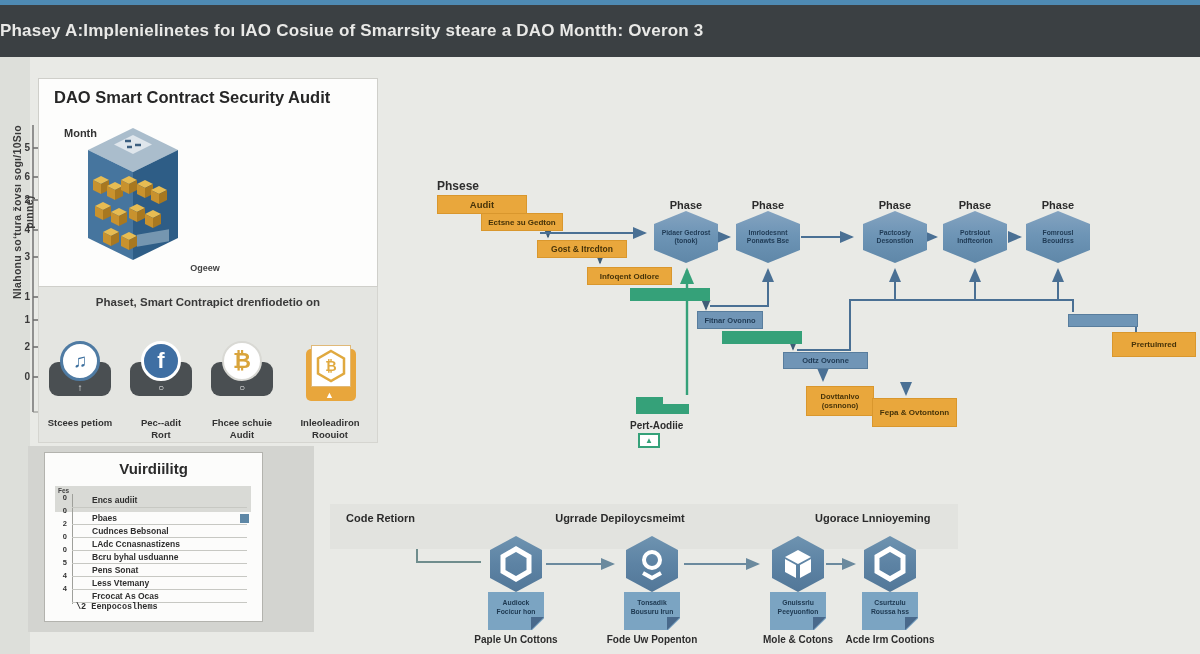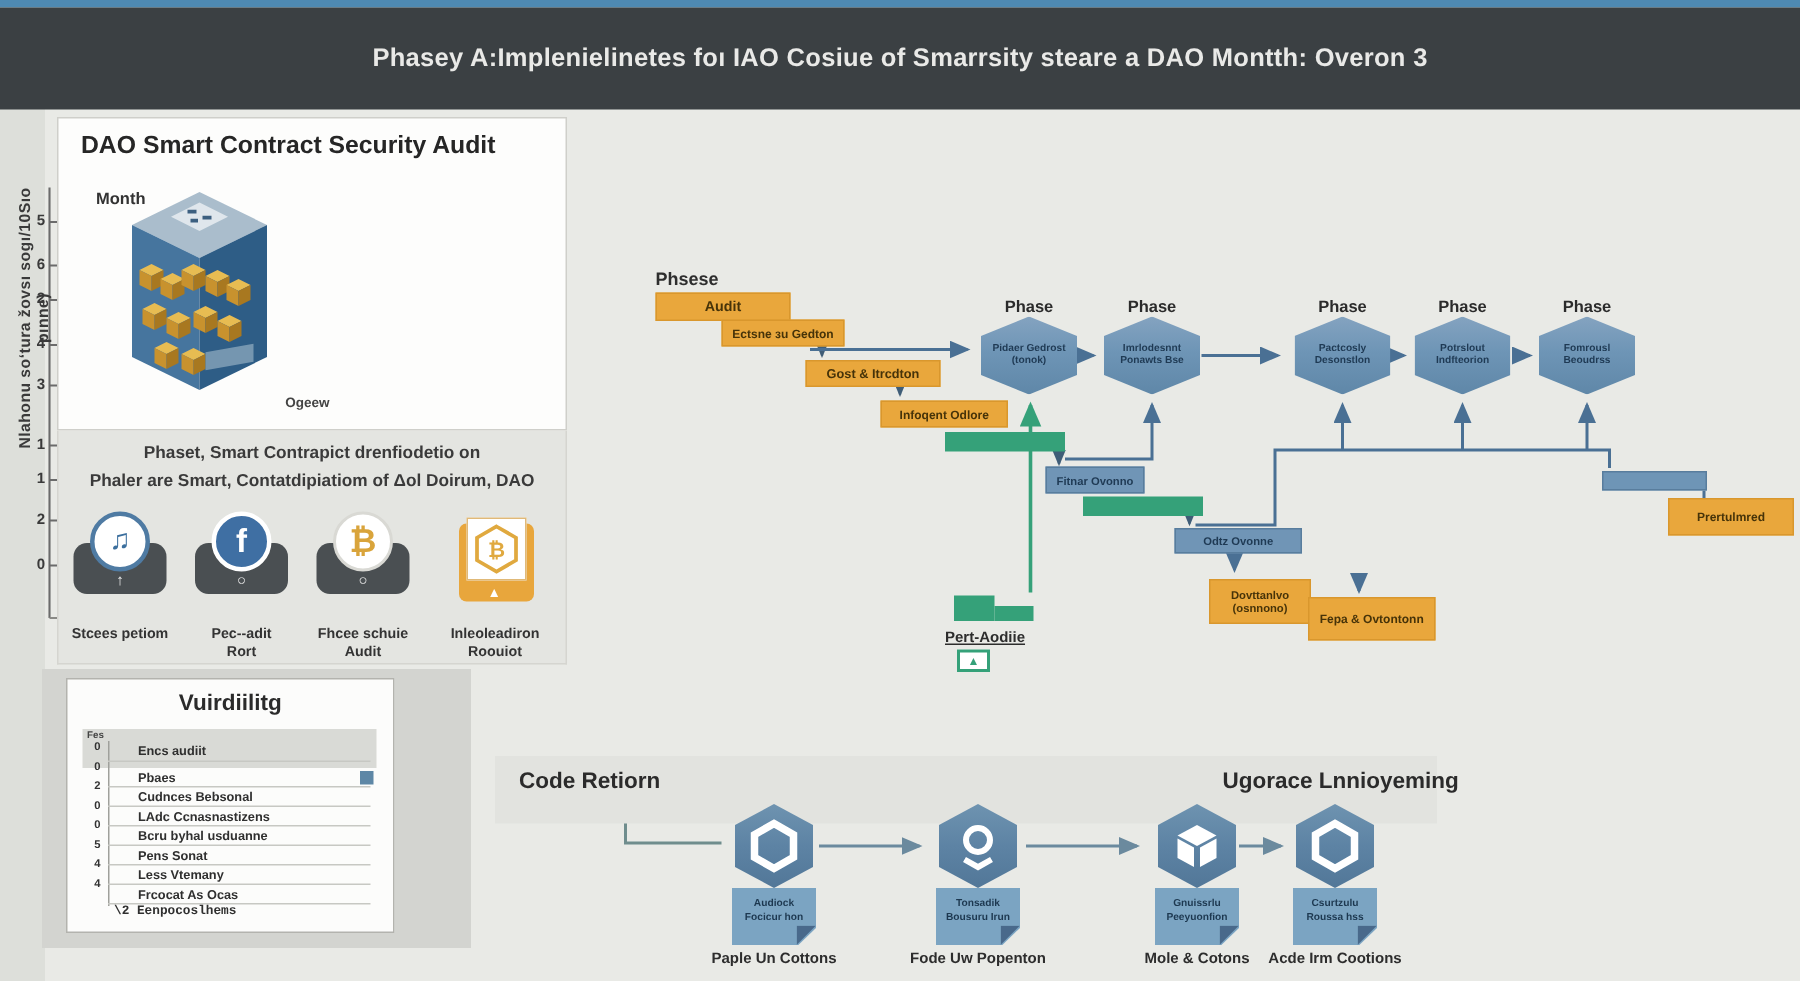--- a/index.html
+++ b/index.html
@@ -1,21 +1,21 @@
 <!DOCTYPE html>
 <html><head>
 <meta charset="utf-8">
 <style>
   * { margin:0; padding:0; box-sizing:border-box; }
   html,body { width:1200px; height:654px; }
   body { font-family:"Liberation Sans", sans-serif; background:#e9eae6; position:relative; overflow:hidden; }
   .abs { position:absolute; }
   .screen { position:absolute; left:0; top:0; width:1200px; height:654px; background:#e9eae6; }
   .top-blue { left:0; top:0; width:1200px; height:5px; background:#4e8ab3; z-index:3; }
-  .header-bar { left:0; top:5px; width:1200px; height:68px; background:#3b4043; z-index:3; display:flex; align-items:center; justify-content:center; }
+  .header-bar { left:0; top:5px; width:1200px; height:52px; background:#3b4043; z-index:3; display:flex; align-items:center; justify-content:flex-start; }
   .header-title { color:#e9e9e7; font-size:17px; font-weight:bold; letter-spacing:.2px; }
   .left-band { left:0; top:57px; width:30px; height:597px; background:#dddfda; z-index:0; }
   svg.overlay { position:absolute; left:0; top:0; width:1200px; height:654px; z-index:1; pointer-events:none; }
 
   
   .panel-card { left:38px; top:78px; width:340px; height:209px; background:#fdfdfc; border:1px solid #cfcfca; z-index:2; }
   .panel-lower { left:38px; top:287px; width:340px; height:156px; background:#e4e5e1; border:1px solid #d5d5d0; border-top:none; z-index:1; }
   .panel-title { left:54px; top:88px; width:320px; font-size:16.5px; font-weight:bold; color:#262626; z-index:4; }
   .month-label { left:64px; top:127px; font-size:11px; font-weight:bold; color:#333; z-index:4; }
   .ogeew { left:160px; top:263px; width:90px; text-align:center; font-size:9px; font-weight:bold; color:#444; z-index:4; }
@@ -47,26 +47,26 @@
   .vt-footer { left:76px; top:602px; font-size:8.5px; color:#2f2f2f; font-weight:bold; z-index:4;font-family:Liberation Mono, monospace; }
 
   
   .phase-left { left:437px; top:179px; font-size:12px; font-weight:bold; color:#2e2e2e; z-index:4; }
   .ybox { background:#e9a73c; border:1px solid #d9972d; color:#463309; font-weight:bold; text-align:center; z-index:2; display:flex; align-items:center; justify-content:center; }
   .phase-lbl { width:64px; text-align:center; font-size:11px; font-weight:bold; color:#2b2b2b; z-index:4; }
   .hexagon { width:64px; height:52px; background:linear-gradient(180deg,#84a3c0 0%,#6e95b6 45%,#5f87a8 100%); clip-path:polygon(50% 0,100% 25%,100% 75%,50% 100%,0 75%,0 25%); z-index:2; display:flex; flex-direction:column; align-items:center; justify-content:center; }
   .hexagon .t1,.hexagon .t2 { font-size:6.8px; font-weight:bold; color:#1f3a54; line-height:8.5px; text-align:center; }
   .greenbar { background:#35a179; z-index:2; }
   .bluebox { background:#7095b6; border:1px solid #587d9d; color:#1f3a54; font-weight:bold; font-size:7.5px; display:flex; align-items:center; justify-content:center; z-index:2; text-align:center; }
-  .post-audit-lbl { left:630px; top:420px; width:70px; font-size:10px; font-weight:bold; color:#2d2d2d; z-index:4;text-decoration:underline; }
+  .post-audit-lbl { left:630px; top:420px; width:70px; font-size:10px; font-weight:bold; color:#2d2d2d; z-index:4; }
   .pa-sq { left:638px; top:433px; width:22px; height:15px; background:#fff; border:2px solid #35a179; z-index:4; display:flex; align-items:center; justify-content:center; color:#35a179; font-size:8px; }
 
   
   .banner { left:330px; top:504px; width:628px; height:45px; background:#e2e3df; z-index:1; }
-  .bh { font-size:15px; font-weight:bold; color:#2b2b2b; z-index:4; }
+  .bh { font-size:11px; font-weight:bold; color:#2b2b2b; z-index:4; }
   .bhex { width:52px; height:56px; background:linear-gradient(180deg,#6e93b0 0%,#5d83a4 50%,#527798 100%); clip-path:polygon(50% 0,100% 25%,100% 75%,50% 100%,0 75%,0 25%); z-index:2; display:flex; align-items:center; justify-content:center; }
   .note { width:56px; height:38px; background:#7ba4c2; z-index:2; clip-path:polygon(0 0,100% 0,100% 70%,79% 100%,0 100%); text-align:center; padding-top:6px; }
   .note .n1,.note .n2 { font-size:6.8px; font-weight:bold; color:#1d3850; line-height:9px; }
   .note-fold { width:13px; height:13px; background:#49698b; clip-path:polygon(0 0,100% 0,0 100%); z-index:3; }
   .bhex-lbl { width:120px; text-align:center; font-size:10px; font-weight:bold; color:#2d2d2d; z-index:4; }
 </style>
 </head>
 <body>
 
 <div class="screen">
@@ -207,21 +207,20 @@
           <polygon points="8,0 16,4 8,8 0,4" fill="#e7bc52"></polygon>
           <polygon points="0,4 8,8 8,18 0,14" fill="#c8922e"></polygon>
           <polygon points="16,4 8,8 8,18 16,14" fill="#a87820"></polygon>
         </g>
     </g>
     <rect x="52" y="116" width="32" height="12" fill="#7d9cb5" transform="skewY(-10)" opacity="0.9"></rect>
   </svg>
   <div class="abs ogeew">Ogeew</div>
 
   <div class="abs subtitle1">Phaset, Smart Contrapict drenfiodetio on</div>
-  <div class="abs subtitle2">Phaler are Smart, Contatdipiatiom of Δol Doirum, DAO</div>
 
   <div class="abs mi-base" style="left:49px;top:362px;"><span>↑</span></div>
   <div class="abs mi-base" style="left:130px;top:362px;"><span>○</span></div>
   <div class="abs mi-base" style="left:211px;top:362px;"><span>○</span></div>
   <div class="abs mi-circle c-music" style="left:60px;top:341px;">
       <span>♫</span>
     </div>
   <div class="abs mi-circle c-fb" style="left:141px;top:341px;">
       <span>f</span>
     </div>
@@ -335,20 +334,21 @@
 
   <div class="abs greenbar" style="left:636px;top:397px;width:27px;height:17px;"></div>
   <div class="abs greenbar" style="left:663px;top:404px;width:26px;height:10px;"></div>
   <div class="abs post-audit-lbl">Pert-Aodiie</div>
   <div class="abs pa-sq">
       <span>▲</span>
     </div>
 
   <div class="abs banner"></div>
   <div class="abs bh" style="left:346px;top:512px;">Code Retiorn</div>
+  <div class="abs bh" style="left:490px;top:512px;width:260px;text-align:center;">Ugrrade Depiloycsmeimt</div>
   <div class="abs bh" style="left:815px;top:512px;width:200px;">Ugorace Lnnioyeming</div>
 
   <div class="abs bhex" style="left:490px;top:536px;">
     <svg width="34" height="36" viewBox="0 0 34 36">
         <polygon points="17,3 30,10.5 30,25.5 17,33 4,25.5 4,10.5" fill="none" stroke="#fff" stroke-width="5"></polygon>
       </svg>
   </div>
   <div class="abs bhex" style="left:626px;top:536px;">
     <svg width="34" height="36" viewBox="0 0 34 36">
         <circle cx="17" cy="14" r="8" fill="none" stroke="#fff" stroke-width="4"></circle>

